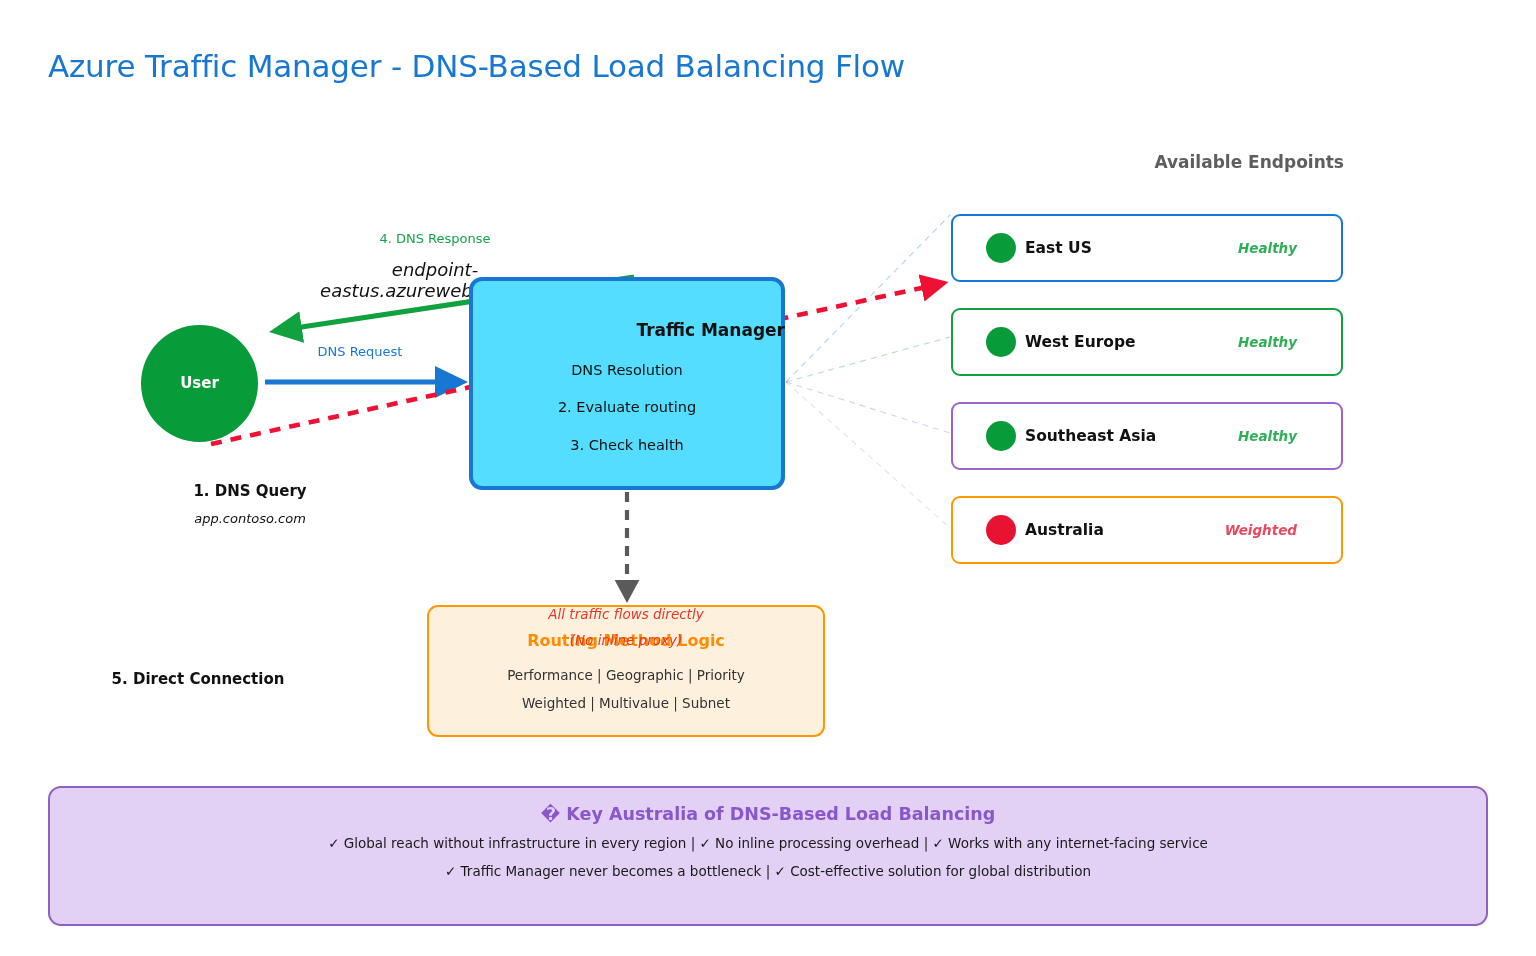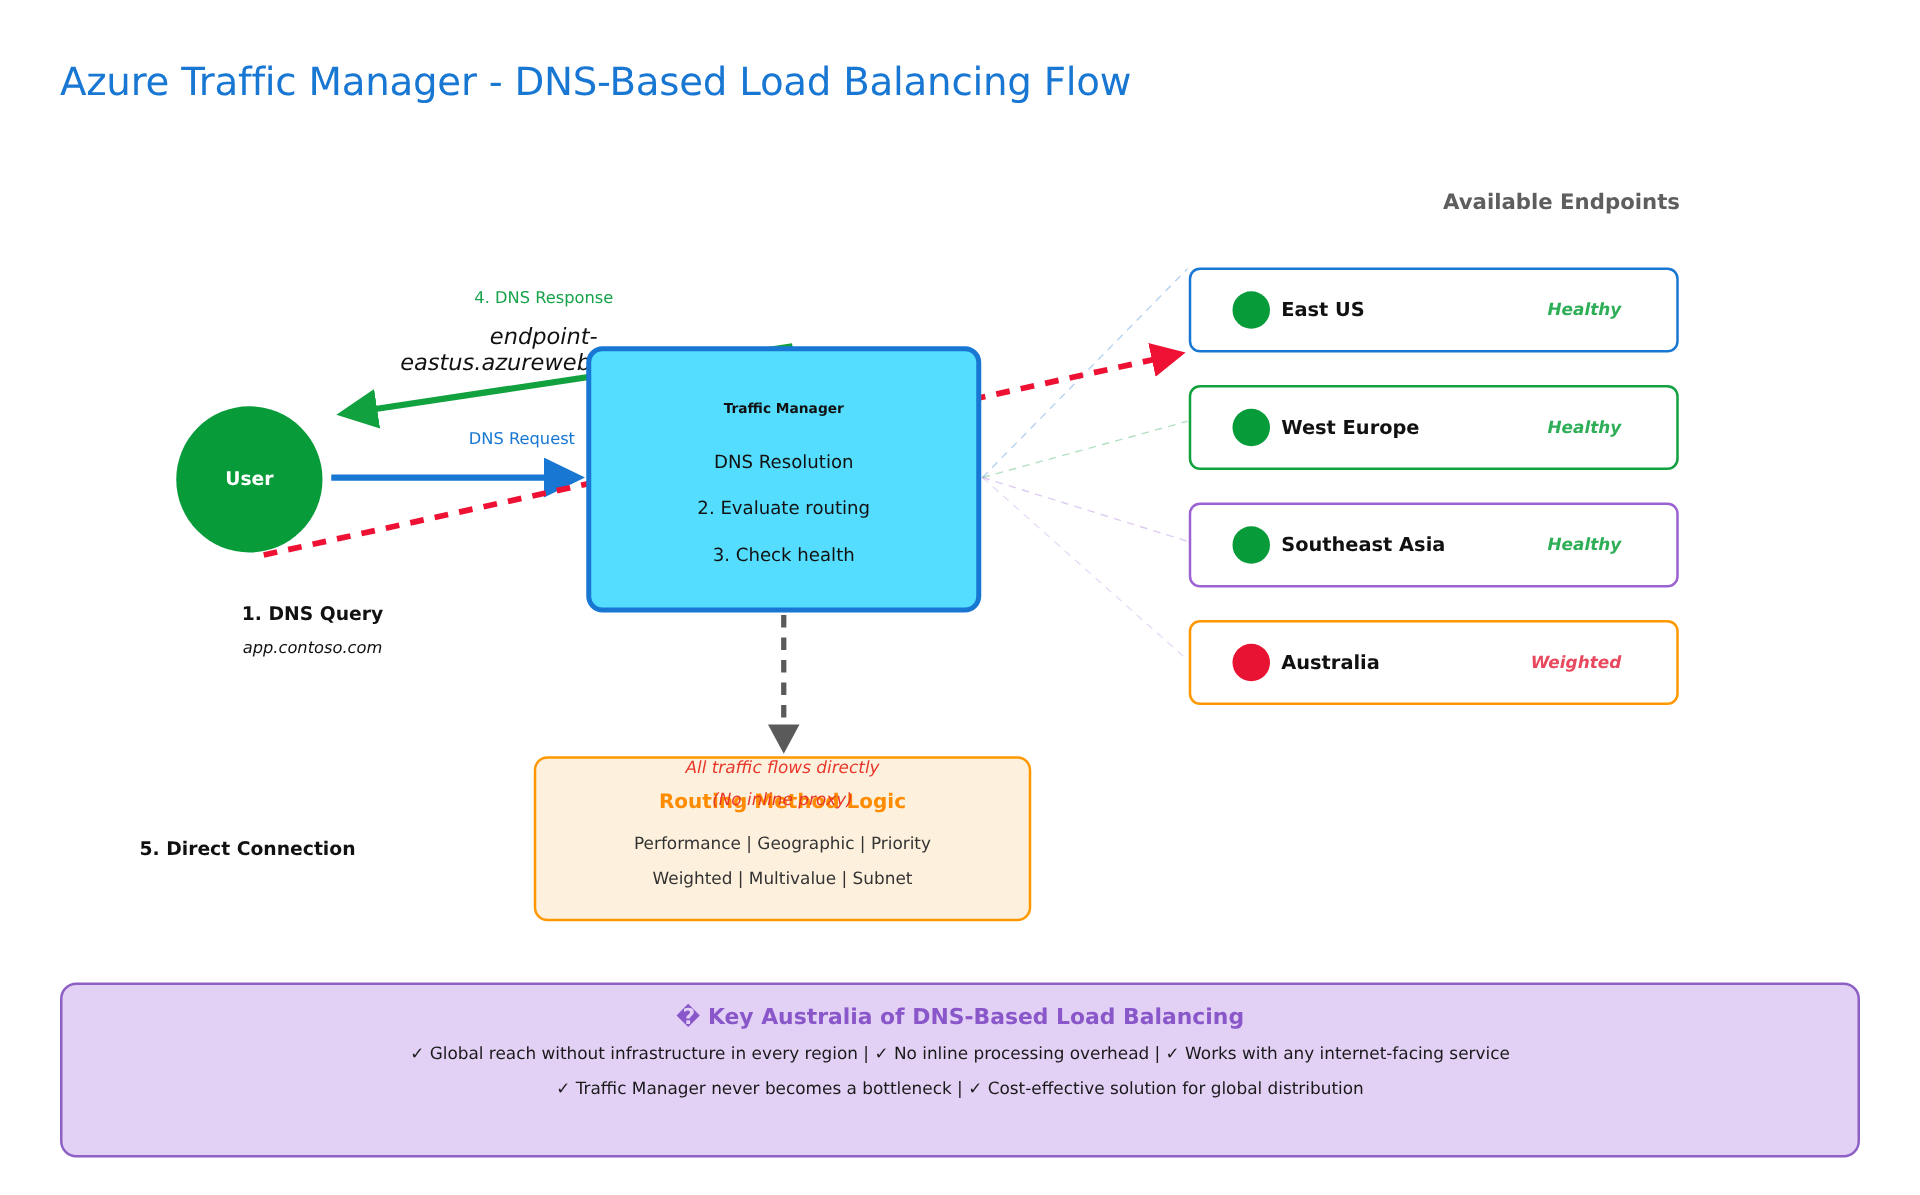--- a/index.html
+++ b/index.html
@@ -35,39 +35,39 @@
     position:absolute;right:44px;top:50%;transform:translateY(-50%);
     font-size:13.5px;font-style:italic;font-weight:600;
   }
 
   
   #tm-box{
     left:469px;top:277px;width:316px;height:213px;
     background:#55DDFF;border:4px solid #1877D2;border-radius:13px;
     box-sizing:border-box;
   }
-  #tm-title{left:469px;top:320px;width:316px;text-align:center;
-    font-size:11px;font-weight:bold;color:#111;}
+  #tm-title{left:469px;top:320px;width:316px;text-align:right;
+    font-size:17px;font-weight:bold;color:#111;}
   .tm-line{left:469px;width:316px;text-align:center;font-size:14.5px;color:#111;}
   #tm-l1{top:362px;} #tm-l2{top:399px;} #tm-l3{top:437px;}
 
   
   #user-circle{
     left:141px;top:325px;width:117px;height:117px;border-radius:50%;
     background:#089B3A;
   }
   #user-label{left:141px;top:374px;width:117px;text-align:center;
     font-size:15px;font-weight:bold;color:#fff;}
 
   
   #lbl-dns-response{left:285px;top:231px;width:300px;text-align:center;
     font-size:13px;color:#16A34A;font-weight:500;}
   #lbl-endpoint-fqdn{left:285px;top:259px;width:300px;text-align:center;
     font-size:18px;font-style:italic;color:#111;}
-  #lbl-dns-request{left:260px;top:344px;width:200px;text-align:right;
+  #lbl-dns-request{left:260px;top:344px;width:200px;text-align:center;
     font-size:13px;color:#1877D2;font-weight:500;}
   #lbl-dns-query{left:100px;top:482px;width:300px;text-align:center;
     font-size:15px;font-weight:bold;color:#111;}
   #lbl-dns-query-domain{left:100px;top:511px;width:300px;text-align:center;
     font-size:13px;font-style:italic;color:#111;}
   #lbl-direct-connection{left:48px;top:670px;width:300px;text-align:center;
     font-size:15px;font-weight:bold;color:#111;}
 
   
   #routing-box{

